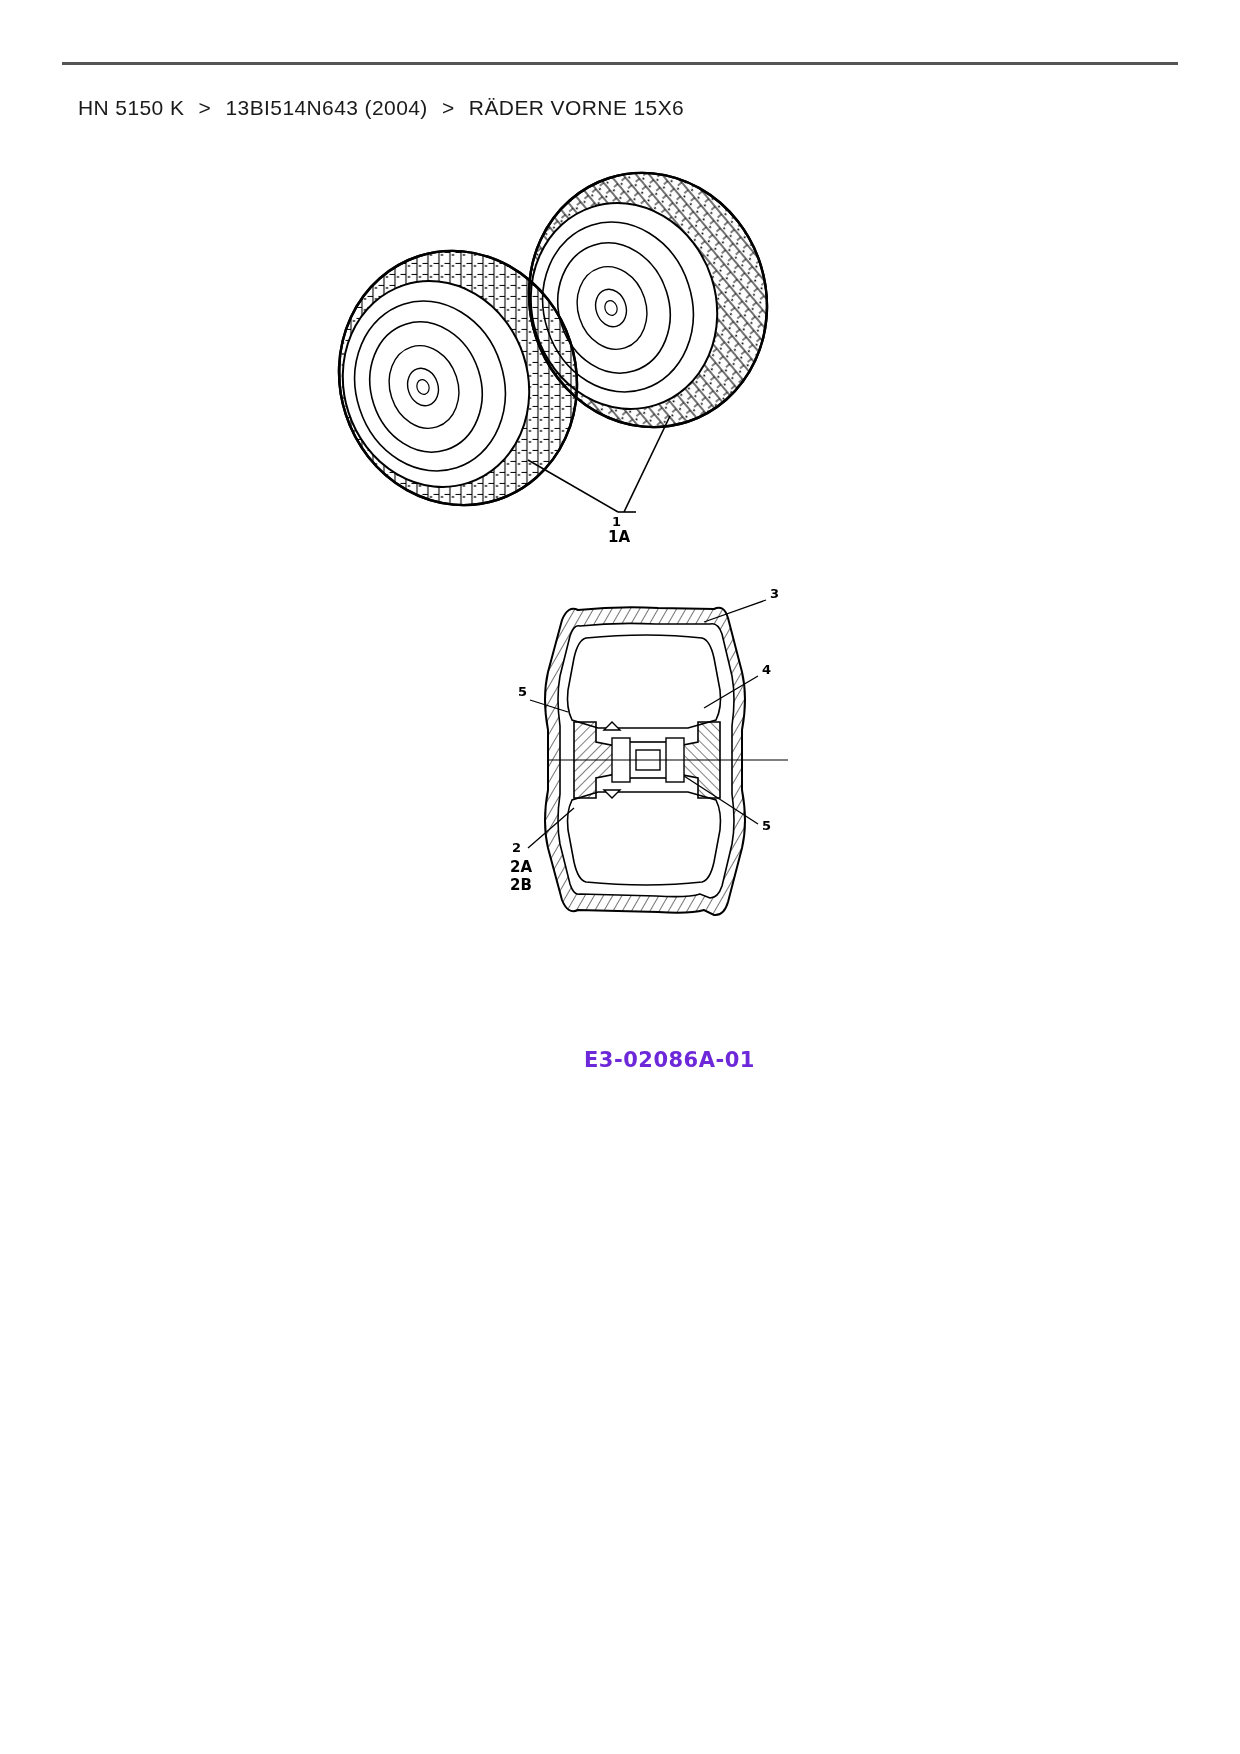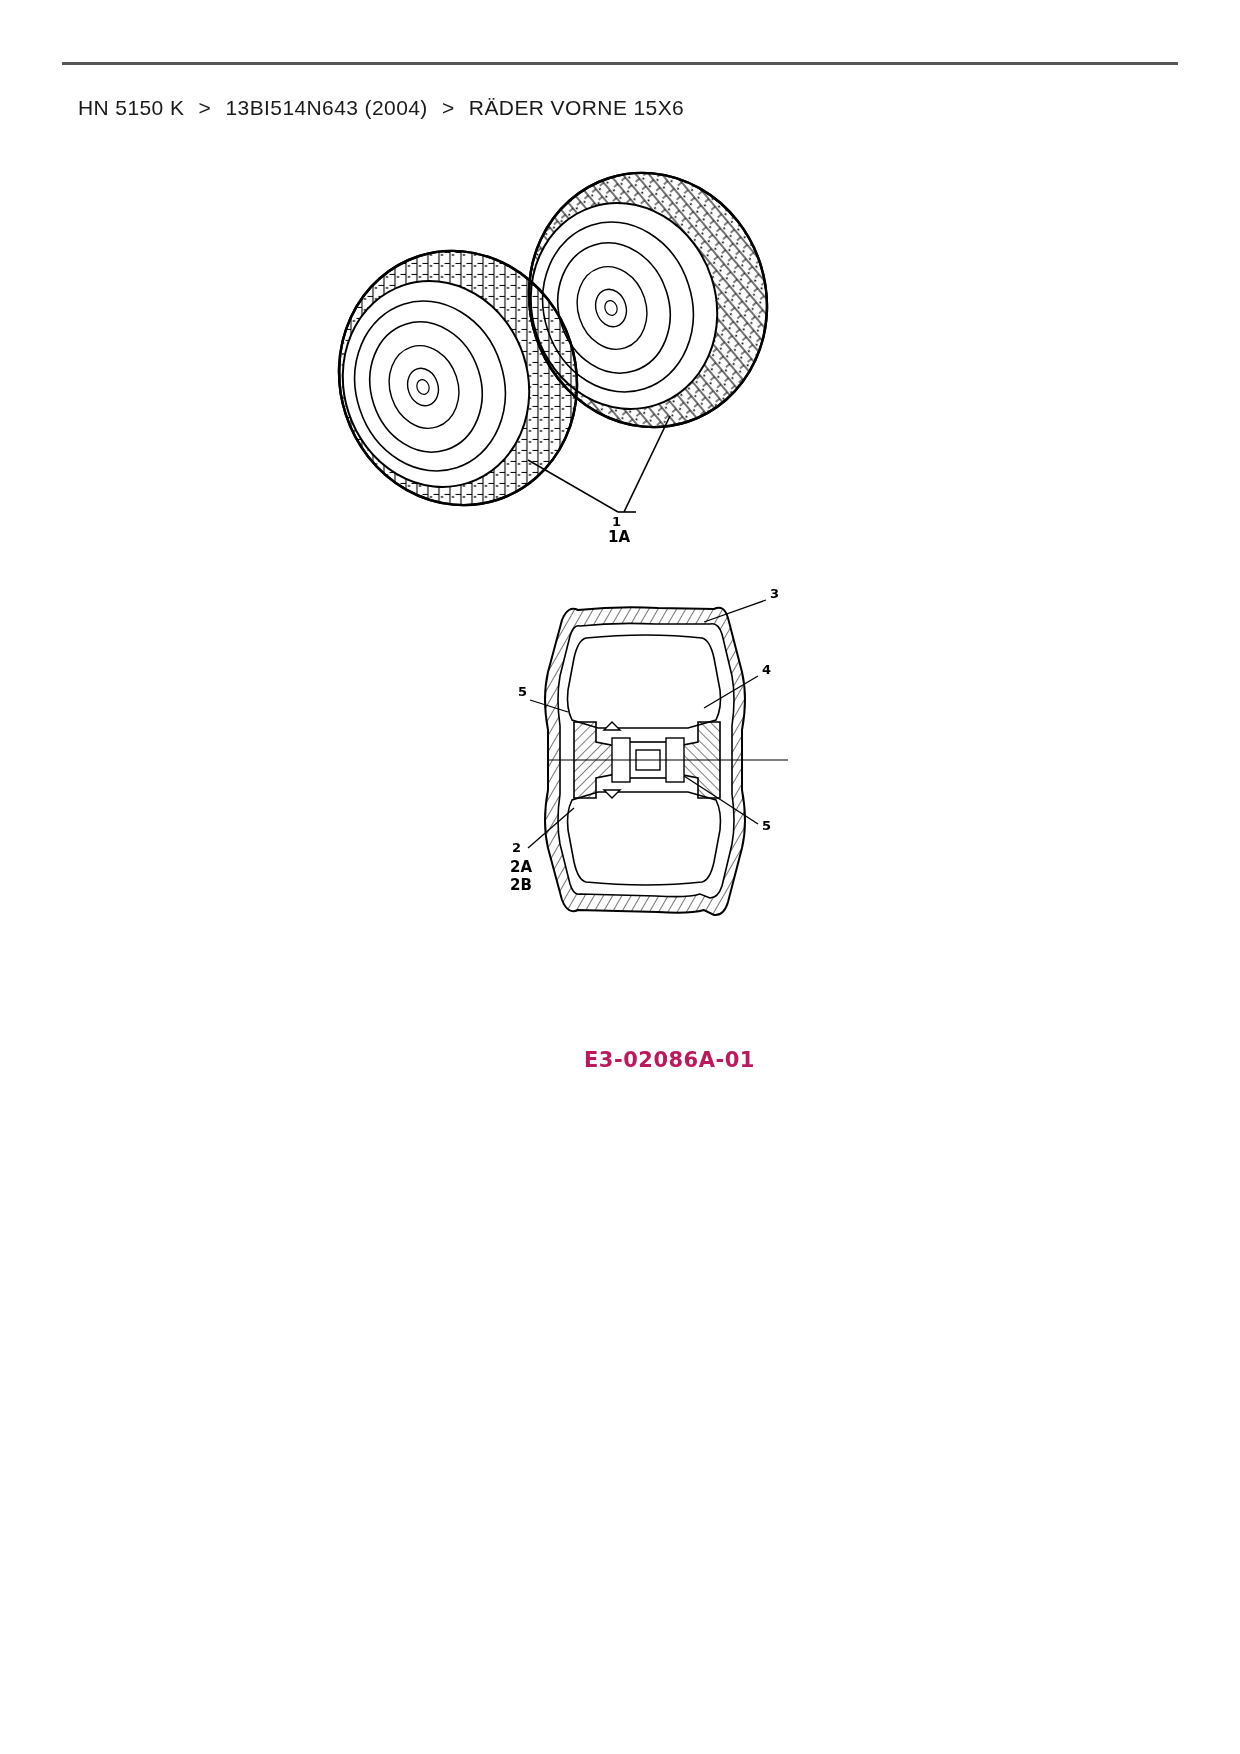--- a/index.html
+++ b/index.html
@@ -64,21 +64,21 @@
     height: 360px;
   }
   .drawing-id {
     position: absolute;
     left: 584px;
     top: 1048px;
     font-family: "DejaVu Sans", sans-serif;
     font-size: 21px;
     font-weight: bold;
     letter-spacing: 0.5px;
-    color: #be185d;
+    color: #6d28d9;
   }
   svg { display: block; overflow: visible; }
   .callout-num {
     font-family: "DejaVu Sans", sans-serif;
     font-weight: bold;
   }
 </style>
 </head>
 <body>
 

